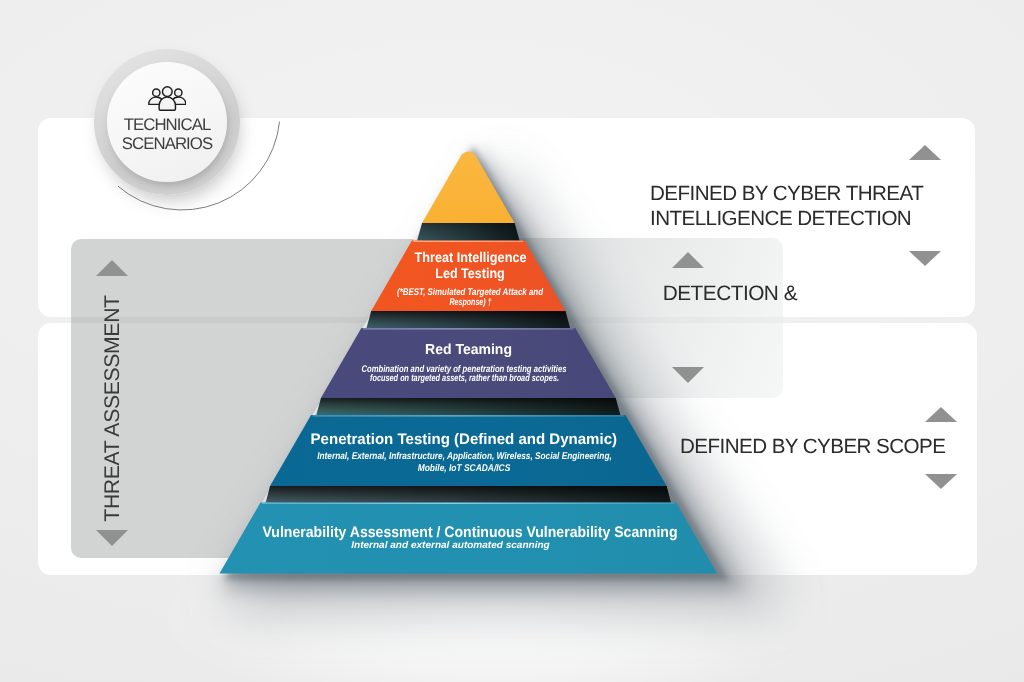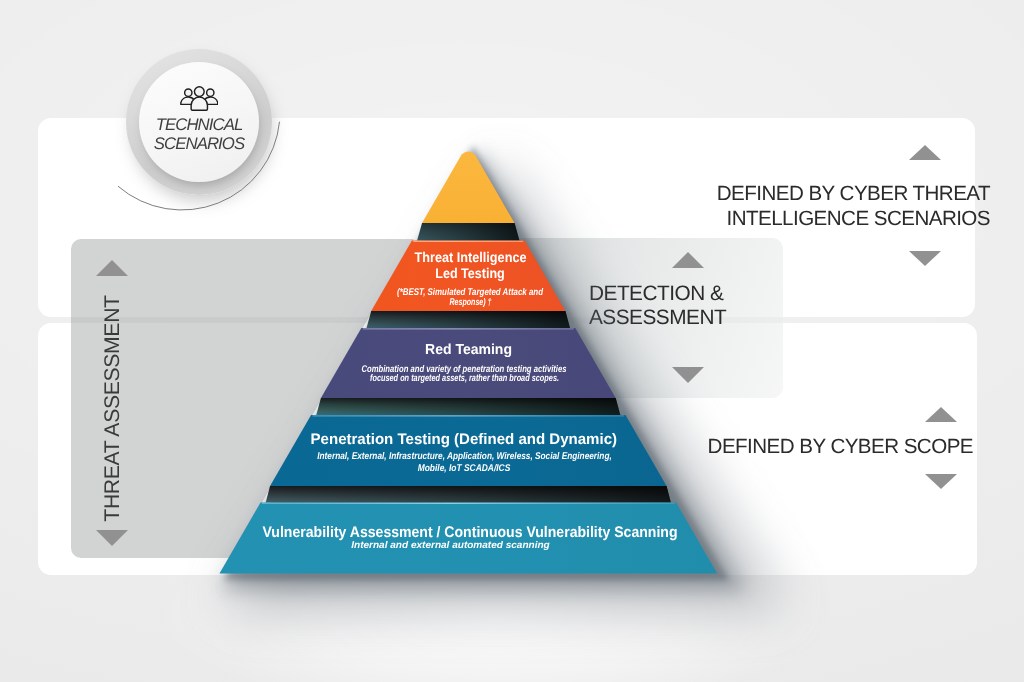--- a/index.html
+++ b/index.html
@@ -50,33 +50,33 @@
   .gbox-left .tri-up{position:absolute;left:25px;top:21px;}
   .gbox-left .tri-down{position:absolute;left:25px;top:291px;}
   .gbox-left .vlabel{position:absolute;left:-79px;top:157px;width:240px;
      transform-origin:50% 50%;transform:rotate(-90deg);text-align:center;
      white-space:nowrap;font-size:21.2px;letter-spacing:-0.35px;color:#3a3a3a;
      font-weight:400;line-height:25px;}
 
   .gbox-mid .tri-up{position:absolute;left:183px;top:14px;}
   .gbox-mid .tri-down{position:absolute;left:183px;top:129px;}
   .gbox-mid .mlabel{position:absolute;left:100px;width:208px;top:44px;
-     text-align:left;
+     text-align:right;
      font-size:20.8px;line-height:24.2px;color:#2b2b2b;letter-spacing:-0.5px;}
 
   
   .rcap{position:absolute;left:0;top:0;}
-  .rcap .rtext{position:absolute;text-align:right;
+  .rcap .rtext{position:absolute;text-align:left;
                font-size:20.6px;line-height:25px;color:#2b2b2b;
                letter-spacing:-0.56px;font-weight:400;}
   .rcap .rtext div{white-space:nowrap;}
   .rcap .tri-up,.rcap .tri-down{position:absolute;}
 
   
-  .badge-wrap{position:absolute;left:126px;top:49px;width:146px;height:146px;font-style:italic;}
+  .badge-wrap{position:absolute;left:94px;top:49px;width:146px;height:146px;}
   .badge-outer{width:146px;height:146px;border-radius:50%;
      background:linear-gradient(155deg,#e6e6e6 0%,#dadada 30%,#cdcdcd 62%,#d6d6d6 100%);
      box-shadow:3px 9px 16px -3px rgba(130,130,135,.42);
      display:flex;align-items:center;justify-content:center;}
   .badge-inner{width:120px;height:120px;border-radius:50%;
      background:linear-gradient(155deg,#fdfdfd 0%,#f7f7f7 45%,#efefef 100%);
      box-shadow:2px 6px 10px -2px rgba(120,120,125,.45);
      display:flex;flex-direction:column;align-items:center;justify-content:flex-start;
      padding-top:24px;box-sizing:border-box;}
   .btxt{margin-top:5px;text-align:center;font-size:16.8px;line-height:18.6px;
@@ -115,21 +115,20 @@
   <div class="gbox gbox-left">
     <div class="tri-up"></div>
     <div class="vlabel">THREAT ASSESSMENT</div>
     <div class="tri-down"></div>
   </div>
 
   <div class="gbox gbox-mid">
     <div class="tri-up"></div>
     <div class="mlabel">
       <div>DETECTION &amp;</div>
-      <div>ASSESSMENT</div>
     </div>
     <div class="tri-down"></div>
   </div>
 
   <svg class="abs" id="pyramid" width="1024" height="682" viewBox="0 0 1024 682">
   <defs>
     <linearGradient id="g0" x1="0" y1="0" x2="0" y2="1">
       <stop offset="0" stop-color="#fbb73f"></stop>
           <stop offset="1" stop-color="#f9b134"></stop>
     </linearGradient>
@@ -249,21 +248,21 @@
       <text x="464.5" y="458.7" class="sub" text-anchor="middle" textLength="294.5" lengthAdjust="spacingAndGlyphs">Internal, External, Infrastructure, Application, Wireless, Social Engineering,</text>
       <text x="464" y="470.5" class="sub" text-anchor="middle" textLength="92.6" lengthAdjust="spacingAndGlyphs">Mobile, IoT SCADA/ICS</text>
       <text x="470" y="537" class="ttl t4" text-anchor="middle" textLength="415" lengthAdjust="spacingAndGlyphs">Vulnerability Assessment / Continuous Vulnerability Scanning</text>
       <text x="450.5" y="547.5" class="sub" text-anchor="middle" textLength="198.5" lengthAdjust="spacingAndGlyphs">Internal and external automated scanning</text>
     </svg>
 
   <div class="rcap rcap-top">
     <div class="tri-up big" style="left:909px;top:145px"></div>
     <div class="rtext" style="left:650px;top:181px;width:340px">
       <div>DEFINED BY CYBER THREAT</div>
-      <div>INTELLIGENCE SCENARIOS</div>
+      <div>INTELLIGENCE DETECTION</div>
     </div>
     <div class="tri-down big" style="left:909px;top:251px"></div>
   </div>
 
   <div class="rcap rcap-bot">
     <div class="tri-up big" style="left:925px;top:407px"></div>
     <div class="rtext" style="left:680px;top:434px;width:293px">
       <div>DEFINED BY CYBER SCOPE</div>
     </div>
     <div class="tri-down big" style="left:925px;top:474px"></div>

